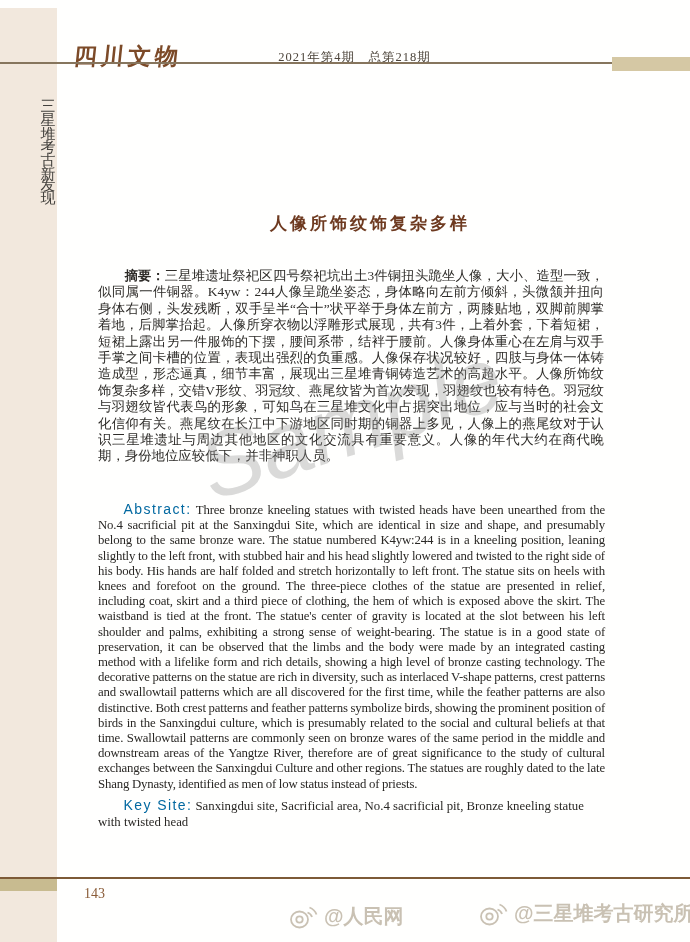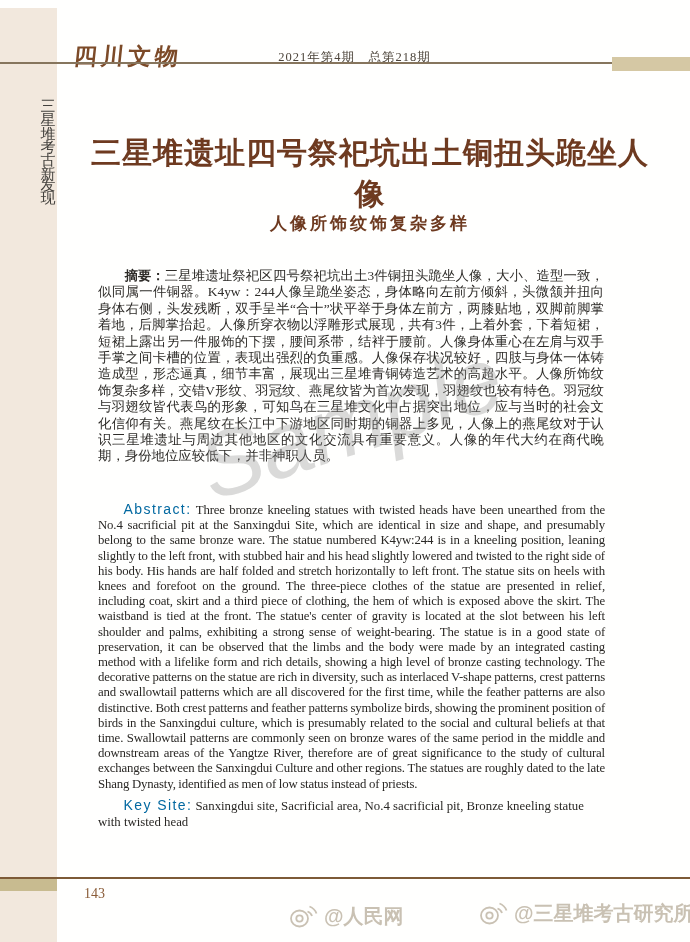--- a/index.html
+++ b/index.html
@@ -71,42 +71,41 @@
   .foot-band { position:absolute; left:0; top:879px; width:57px; height:12px; background:#c8bb90; }
   .page-num { position:absolute; left:84px; top:886px; font-size:14px; color:#8a5c38; }
   
   .wm-sample {
     position:absolute; left:192px; top:352px; width:430px;
     font-size:92px; font-style:italic; font-family:"Liberation Sans", sans-serif;
     color:rgba(148,148,148,0.34); transform:rotate(-18deg);
     pointer-events:none; z-index:5; white-space:nowrap;
   }
   .wm-weibo {
-    position:absolute; display:flex; gap:6px;
+    position:absolute; display:flex; align-items:center; gap:6px;
     font-family:"Liberation Sans", sans-serif; font-weight:bold;
     font-size:20px; color:rgba(186,176,158,0.78); z-index:5; white-space:nowrap;
   }
   .wm-weibo svg { display:block; }
   .wm-1 { left:288px; top:903px; }
   .wm-2 { left:478px; top:900px; }
 </style>
 </head>
 <body>
 
 <div id="canvas">
 
   <div class="side-col"></div>
   <div class="side-text">三星堆考古新发现</div>
 
   <div class="logo">四川文物</div>
   <div class="issue">2021年第4期　总第218期</div>
   <div class="hdr-rule"></div>
   <div class="hdr-band"></div>
 
-  <h1 class="title">三星堆遗址四号祭祀坑出土铜扭头跪坐人像</h1>
   <div class="author">人像所饰纹饰复杂多样</div>
 
   <p class="abs-cn"><span class="lbl">摘要：</span><span>三星堆遗址祭祀区四号祭祀坑出土3件铜扭头跪坐人像，大小、造型一致，似同属一件铜器。K4yw：244人像呈跪坐姿态，身体略向左前方倾斜，头微颔并扭向身体右侧，头发残断，双手呈半“合十”状平举于身体左前方，两膝贴地，双脚前脚掌着地，后脚掌抬起。人像所穿衣物以浮雕形式展现，共有3件，上着外套，下着短裙，短裙上露出另一件服饰的下摆，腰间系带，结袢于腰前。人像身体重心在左肩与双手手掌之间卡槽的位置，表现出强烈的负重感。人像保存状况较好，四肢与身体一体铸造成型，形态逼真，细节丰富，展现出三星堆青铜铸造艺术的高超水平。人像所饰纹饰复杂多样，交错V形纹、羽冠纹、燕尾纹皆为首次发现，羽翅纹也较有特色。羽冠纹与羽翅纹皆代表鸟的形象，可知鸟在三星堆文化中占据突出地位，应与当时的社会文化信仰有关。燕尾纹在长江中下游地区同时期的铜器上多见，人像上的燕尾纹对于认识三星堆遗址与周边其他地区的文化交流具有重要意义。人像的年代大约在商代晚期，身份地位应较低下，并非神职人员。</span></p>
 
 
   <p class="abs-en"><span class="lbl">Abstract:</span>&nbsp;<span>Three bronze kneeling statues with twisted heads have been unearthed from the No.4 sacrificial pit at the Sanxingdui Site, which are identical in size and shape, and presumably belong to the same bronze ware. The statue numbered K4yw:244 is in a kneeling position, leaning slightly to the left front, with stubbed hair and his head slightly lowered and twisted to the right side of his body. His hands are half folded and stretch horizontally to left front. The statue sits on heels with knees and forefoot on the ground. The three-piece clothes of the statue are presented in relief, including coat, skirt and a third piece of clothing, the hem of which is exposed above the skirt. The waistband is tied at the front. The statue's center of gravity is located at the slot between his left shoulder and palms, exhibiting a strong sense of weight-bearing. The statue is in a good state of preservation, it can be observed that the limbs and the body were made by an integrated casting method with a lifelike form and rich details, showing a high level of bronze casting technology. The decorative patterns on the statue are rich in diversity, such as interlaced V-shape patterns, crest patterns and swallowtail patterns which are all discovered for the first time, while the feather patterns are also distinctive. Both crest patterns and feather patterns symbolize birds, showing the prominent position of birds in the Sanxingdui culture, which is presumably related to the social and cultural beliefs at that time. Swallowtail patterns are commonly seen on bronze wares of the same period in the middle and downstream areas of the Yangtze River, therefore are of great significance to the study of cultural exchanges between the Sanxingdui Culture and other regions. The statues are roughly dated to the late Shang Dynasty, identified as men of low status instead of priests.</span></p>
 
   <p class="kw-en"><span class="lbl">Key Site:</span>&nbsp;<span>Sanxingdui site, Sacrificial area, No.4 sacrificial pit, Bronze kneeling statue with twisted head</span></p>
 
   <div class="foot-rule"></div>

